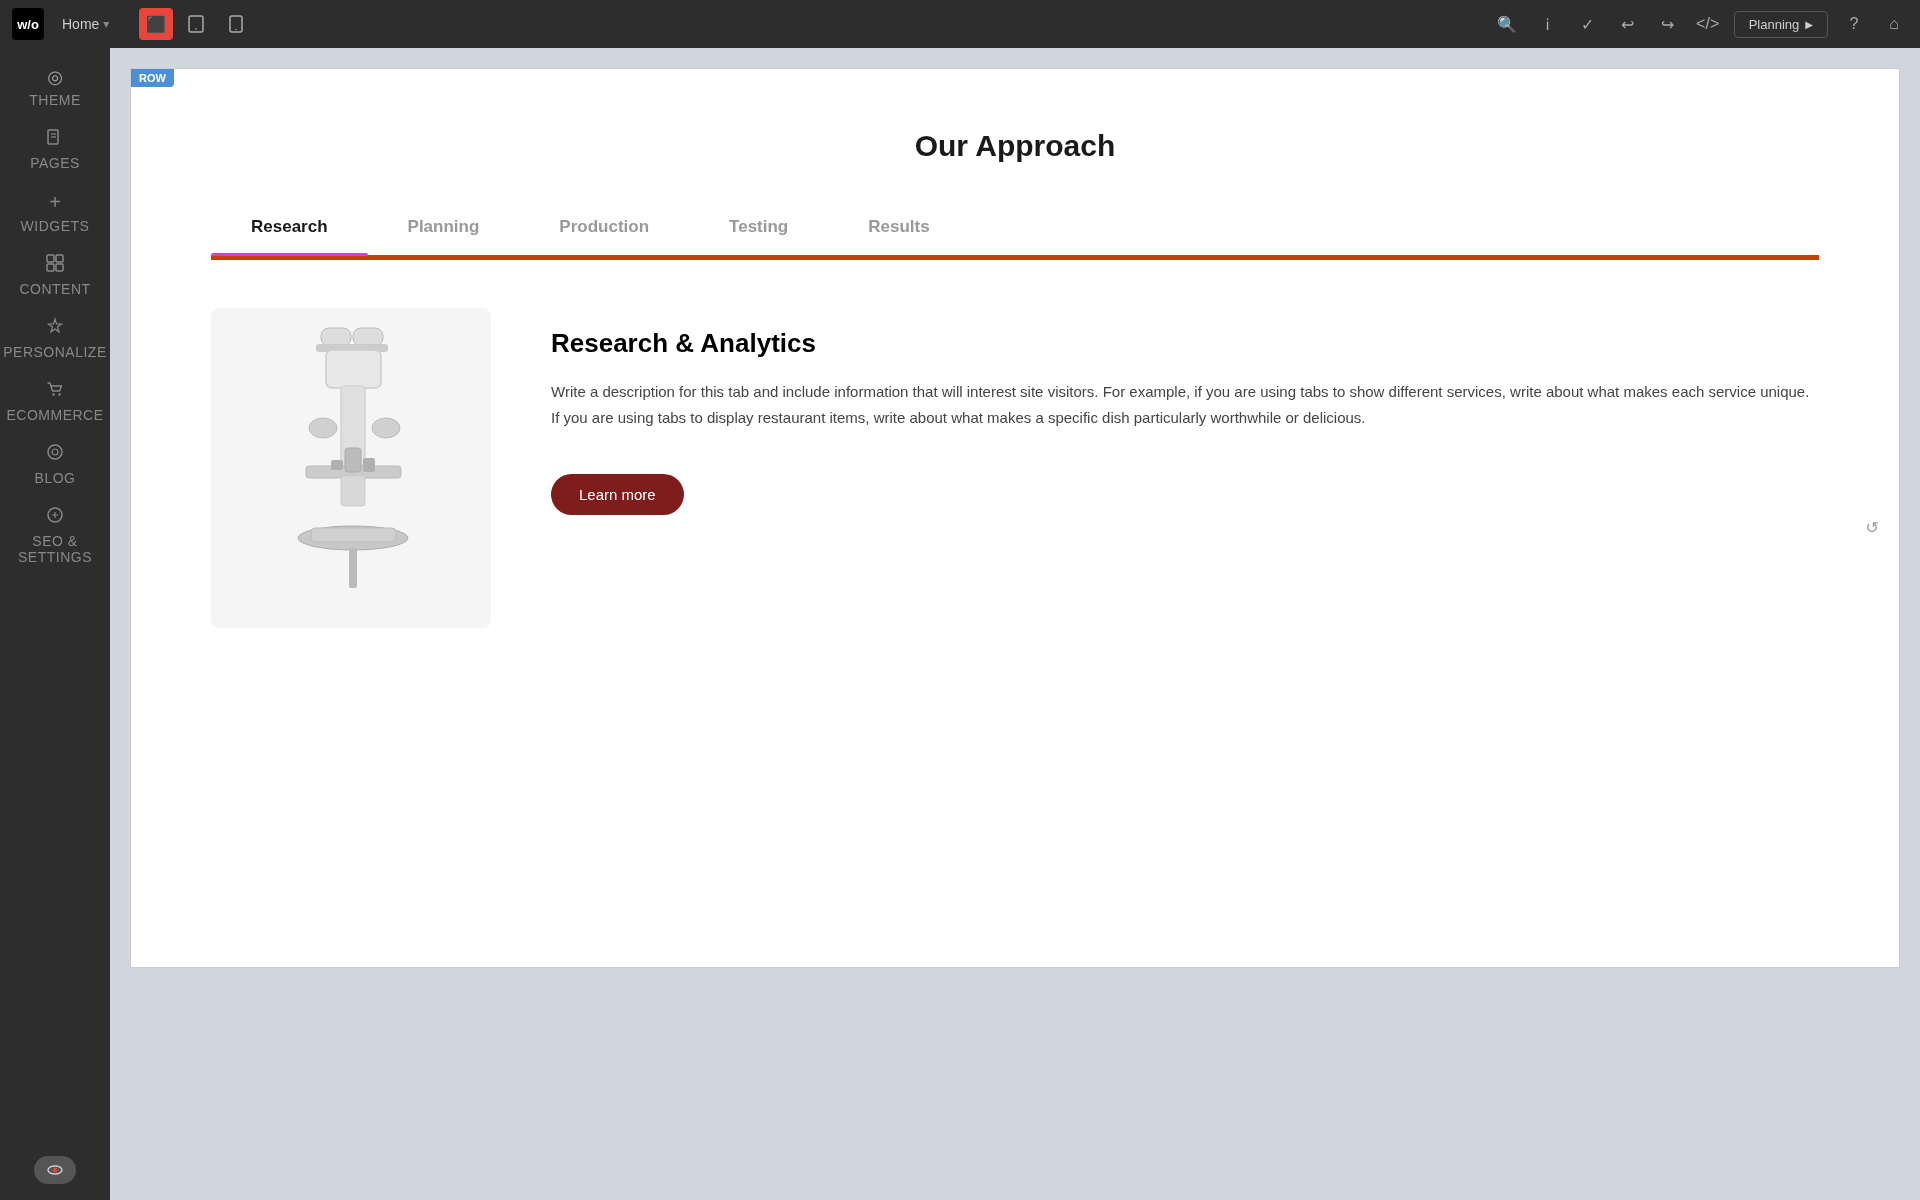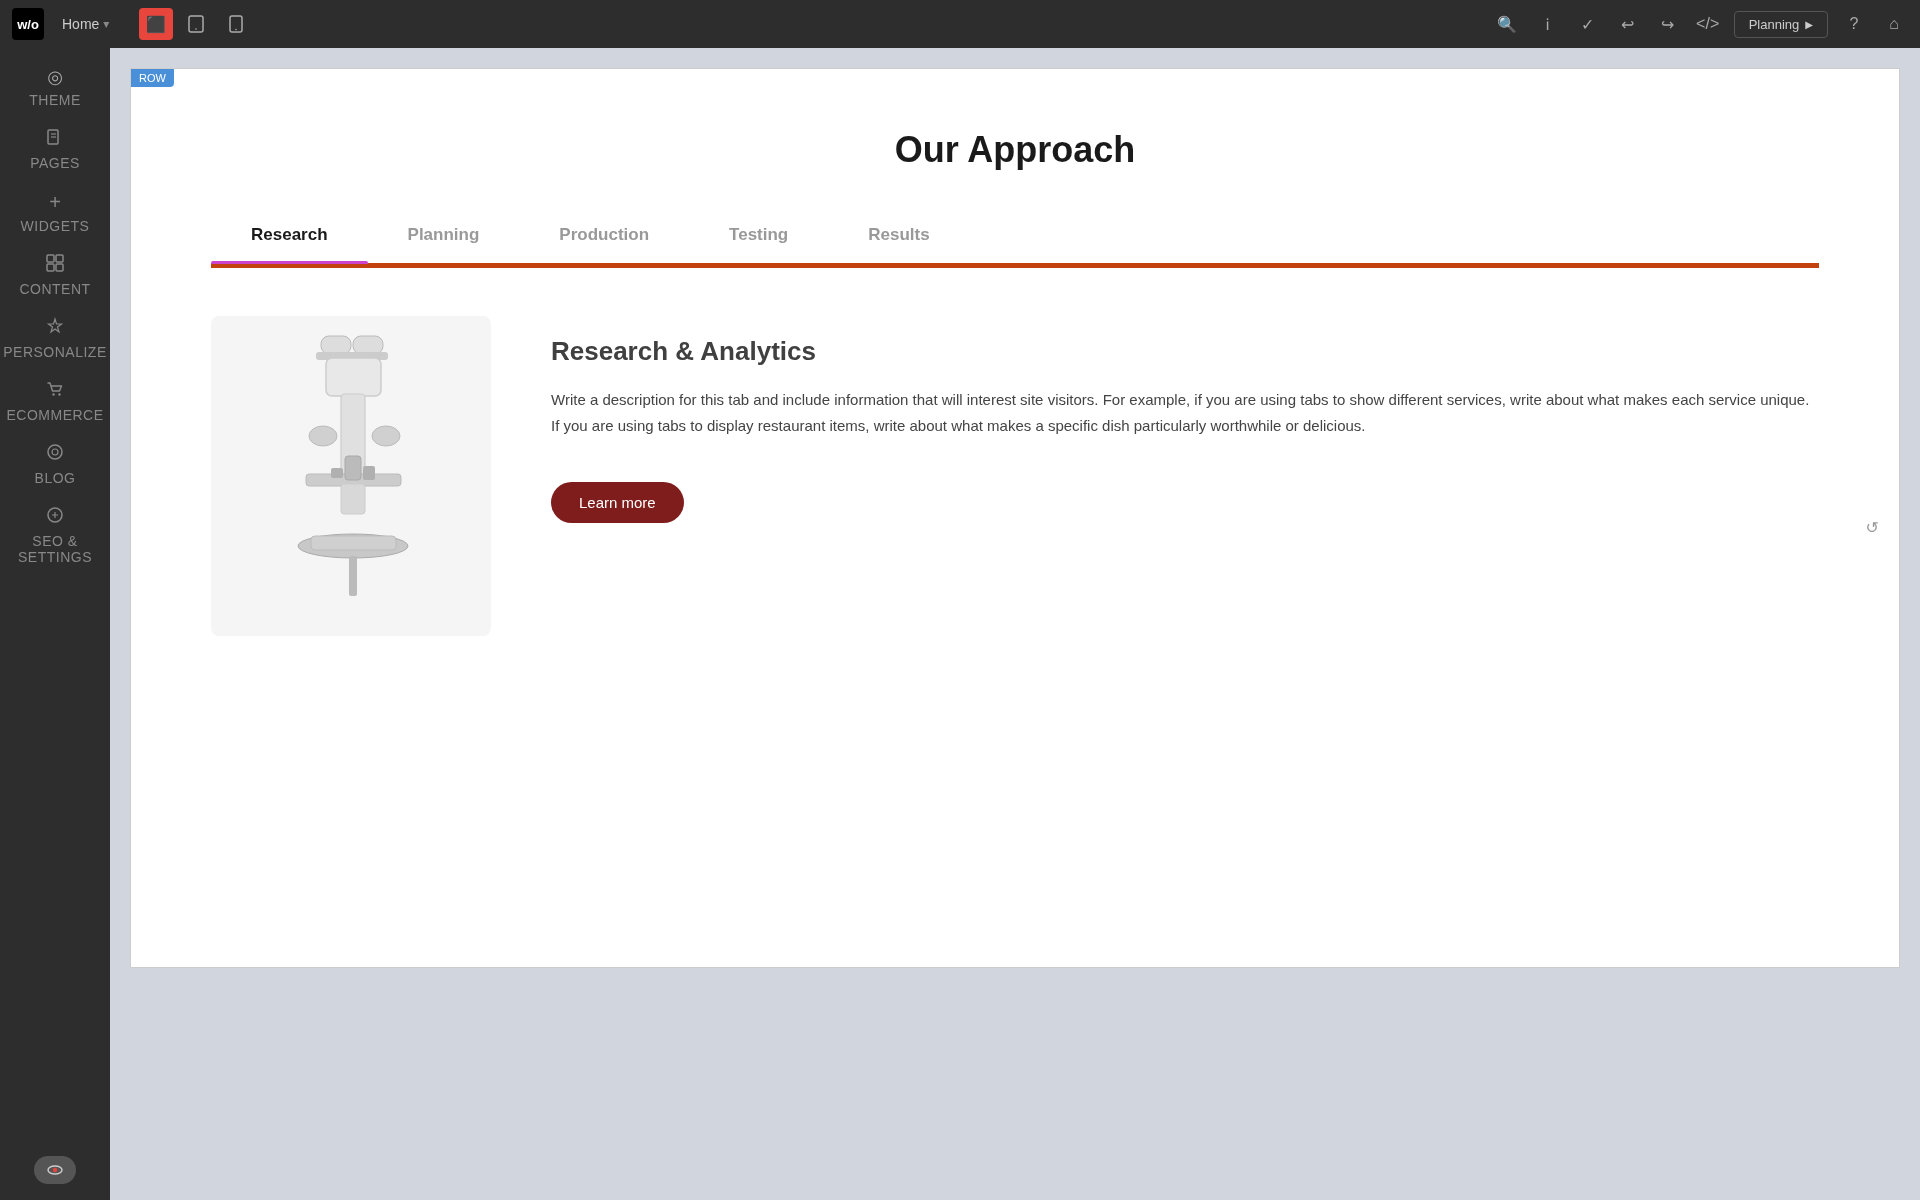--- a/index.html
+++ b/index.html
@@ -173,33 +173,33 @@
       position: relative;
       border: 1px solid #ccc;
     }
     .row-badge {
       position: absolute;
       top: 0;
       left: 0;
       background: #4a90d9;
       color: white;
       font-size: 11px;
-      font-weight: normal;
+      font-weight: bold;
       padding: 3px 8px;
       border-radius: 0 0 4px 0;
       z-index: 10;
     }
 
     
     .page-content {
       padding: 60px 80px 60px;
     }
     .section-title {
       text-align: center;
-      font-size: 36px;
+      font-size: 30px;
       font-weight: 800;
       color: #1a1a1a;
       margin-bottom: 40px;
     }
 
     
     .tabs-container {
       border-bottom: 5px solid #c2410c;
       display: flex;
       margin-bottom: 48px;
@@ -252,21 +252,21 @@
     }
 
     
     .content-section {
       flex: 1;
       padding-top: 20px;
     }
     .content-title {
       font-size: 26px;
       font-weight: 700;
-      color: #404040;
+      color: #000000;
       margin-bottom: 20px;
     }
     .content-description {
       font-size: 15px;
       line-height: 1.7;
       color: #444;
       margin-bottom: 44px;
     }
     .learn-more-btn {
       background: #7f1d1d;

